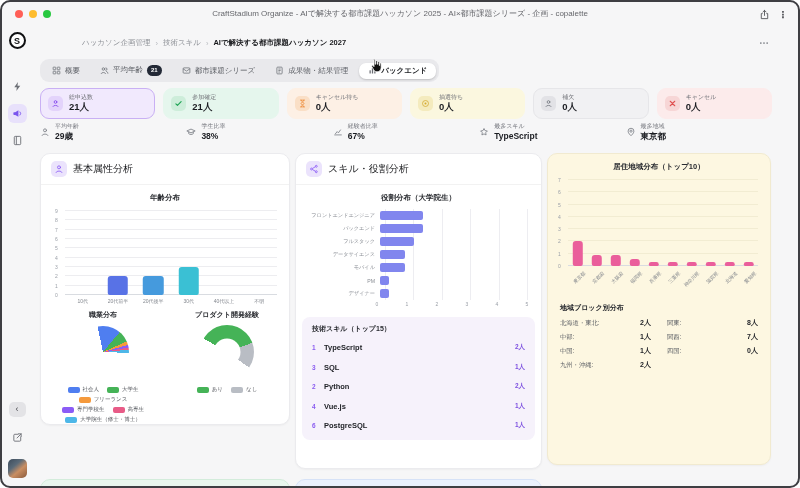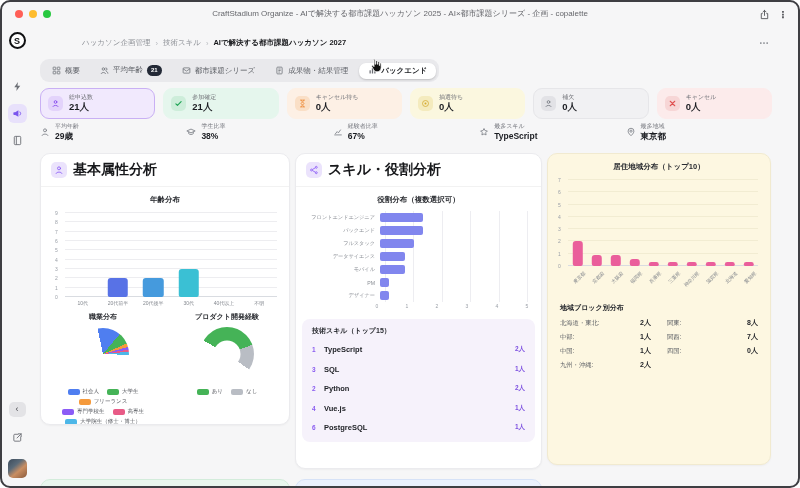--- a/index.html
+++ b/index.html
@@ -56,21 +56,21 @@
   .qvalue{font-size:8.5px;font-weight:800;color:#1b1d22;}
   
   .panels{position:absolute;left:8px;top:127px;display:grid;grid-template-columns:250px 247px 224px;column-gap:5px;align-items:start;}
   .panel{border-radius:10px;background:#fff;border:1px solid #ebebee;box-shadow:0 1px 2px rgba(0,0,0,.04);overflow:hidden;}
   .panel.p1{height:272px;}
   .panel.p2{height:316px;}
   .panel.p3{height:312px;background:#fdf7e1;border-color:#f1ead0;}
   .phead{display:flex;align-items:center;gap:6px;padding:7px 10px;border-bottom:1px solid rgba(0,0,0,.05);}
   .ptile{width:16px;height:16px;border-radius:5px;display:grid;place-items:center;flex:none;}
   .ptile svg{width:10px;height:10px;}
-  .ptitle{font-size:14px;font-weight:700;color:#17181b;}
+  .ptitle{font-size:10px;font-weight:400;color:#17181b;}
   .chart-title{text-align:center;font-size:7.5px;font-weight:700;color:#2a2c31;margin-top:8px;}
   
   .plot{position:relative;}
   #ageChart .plot{height:84px;margin:8px 12px 0 24px;}
   #regionChart .plot{height:86px;margin:8px 12px 0 20px;}
   .gl{position:absolute;left:0;right:0;height:1px;background:#ededf0;}
   .p3 .gl{background:#f2ecd2;}
   .gl.base{background:#d9dce1;}
   .ytick{position:absolute;left:-10px;font-size:5px;color:#9ba0a8;transform:translateY(3px);}
   .bar{position:absolute;bottom:0;border-radius:3px 3px 2px 2px;}
@@ -492,21 +492,21 @@
           <span class="ptile" id="p2tile" style="background: rgb(235, 227, 252); color: rgb(139, 92, 246);">
             <svg viewBox="0 0 24 24" fill="none" stroke="currentColor" stroke-width="2">
                 <circle cx="6" cy="12" r="2.3"></circle>
                 <circle cx="17.5" cy="5.5" r="2.3"></circle>
                 <circle cx="17.5" cy="18.5" r="2.3"></circle>
                 <path d="M8.2 10.7l7-3.9M8.2 13.3l7 3.9"></path>
               </svg>
           </span>
           <span class="ptitle">スキル・役割分析</span>
         </div>
-        <div class="chart-title">役割分布（複数選択可）</div>
+        <div class="chart-title">役割分布（大学院生）</div>
         <div id="rolesChart">
             <div class="hwrap">
               <div class="vlines">
                 <div class="vline" style="left: 0%;"></div>
                 <div class="vline" style="left: 20%;"></div>
                 <div class="vline" style="left: 40%;"></div>
                 <div class="vline" style="left: 60%;"></div>
                 <div class="vline" style="left: 80%;"></div>
                 <div class="vline" style="left: 100%;"></div>
               </div>

